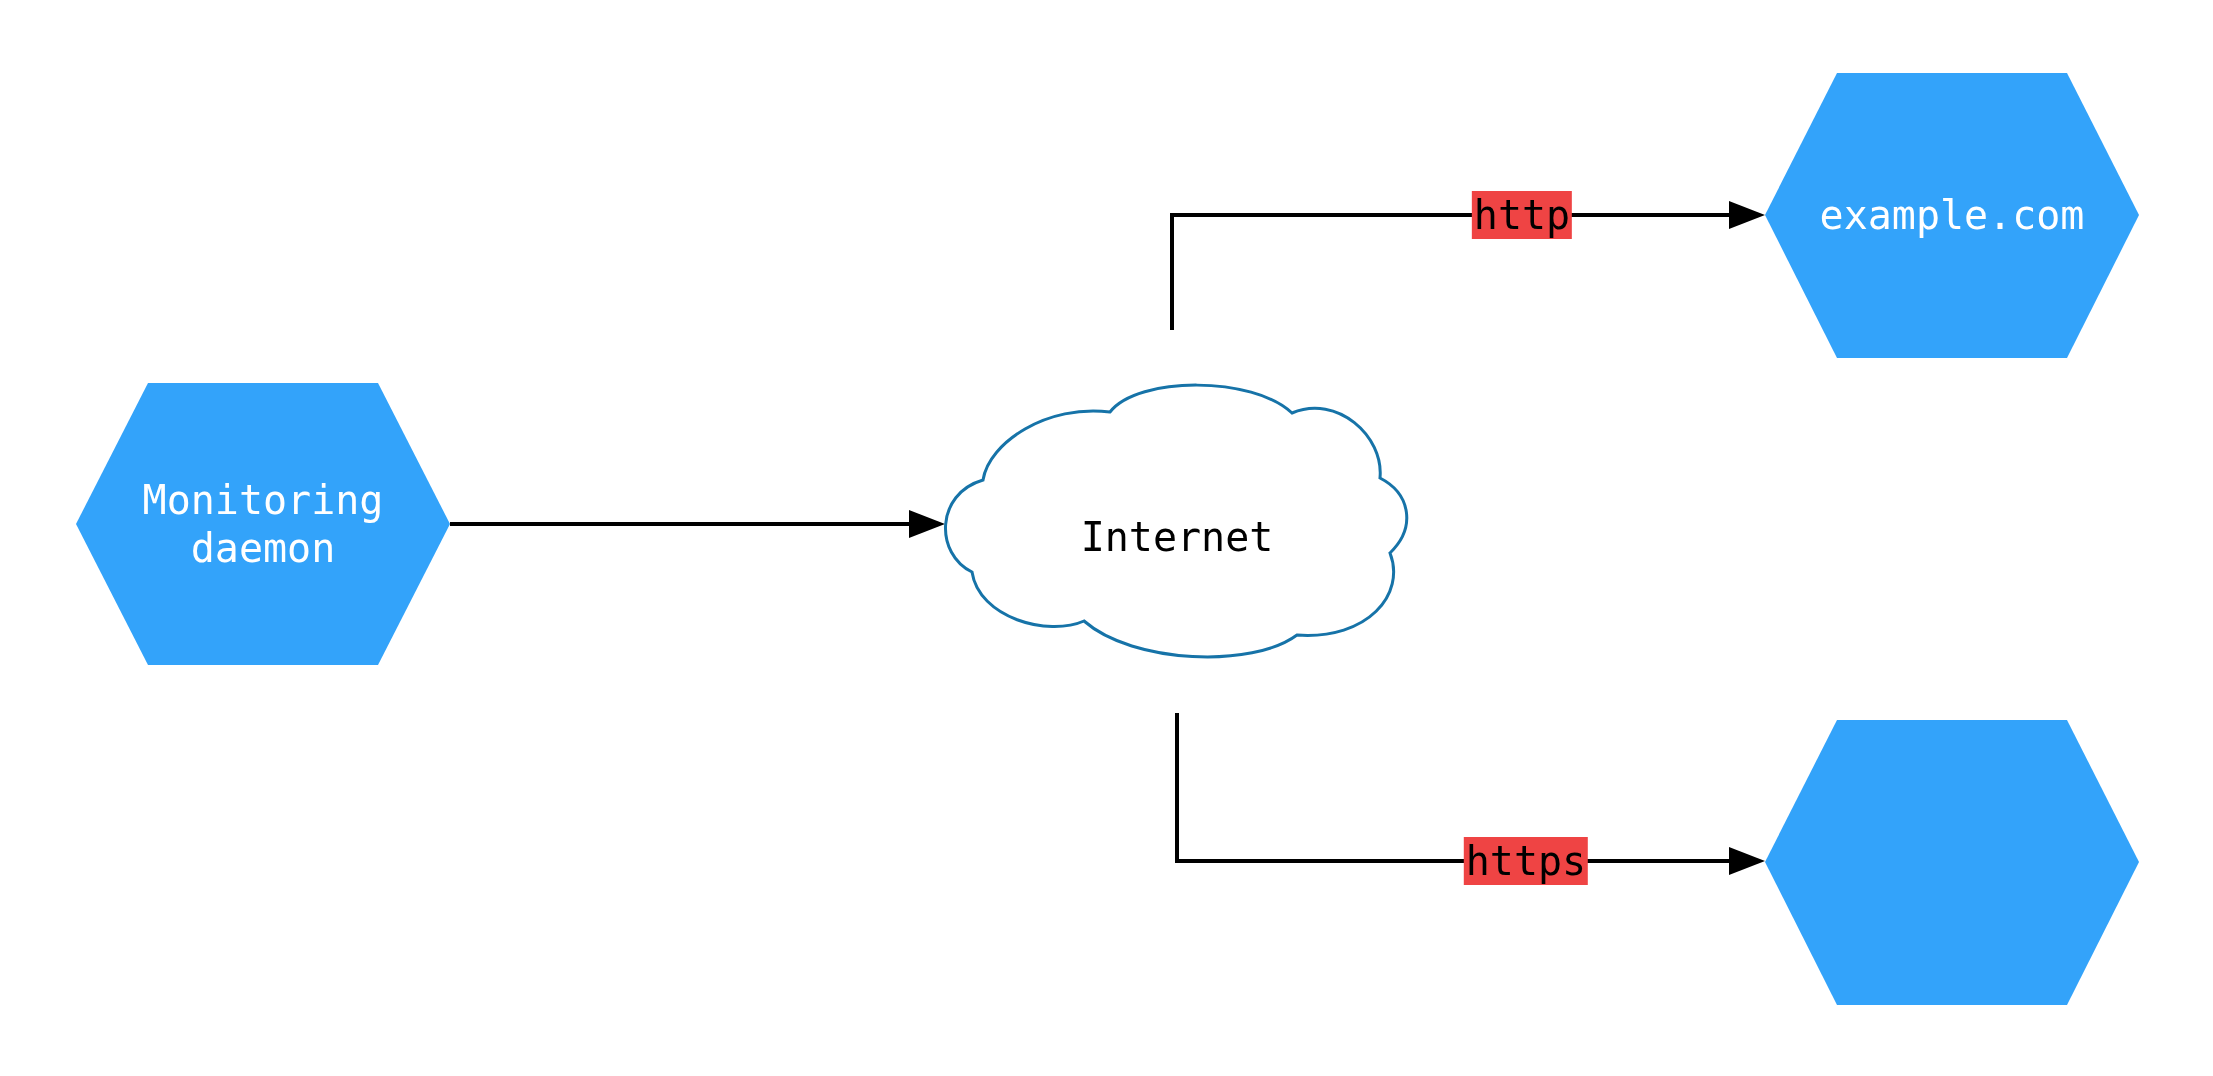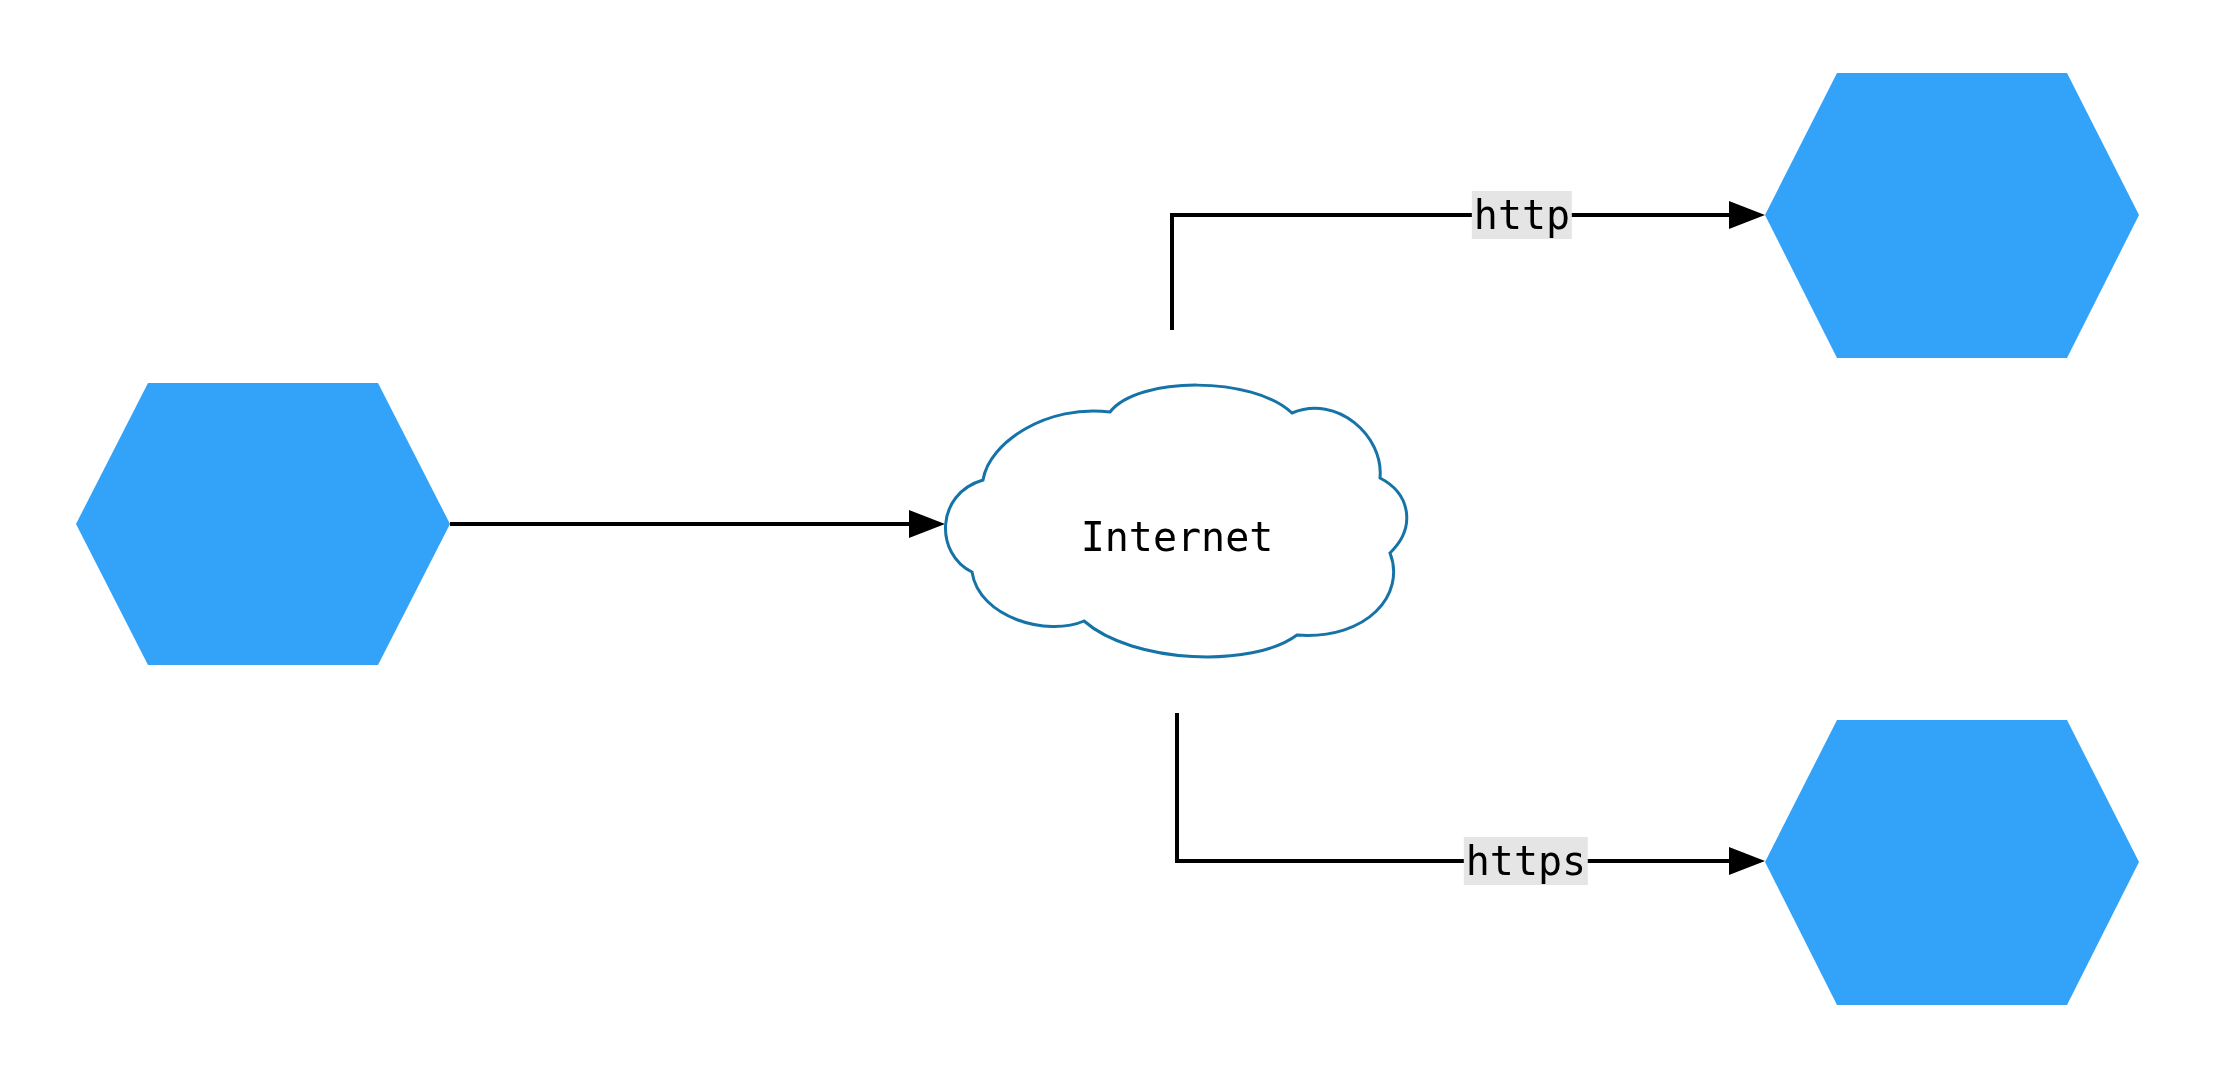--- a/index.html
+++ b/index.html
@@ -32,21 +32,21 @@
     letter-spacing: 0;
   }
   .node-label {
     color: #ffffff;
   }
   .cloud-label {
     color: #000000;
   }
   .edge-label {
     color: #000000;
-    background: #e5e5e5;
+    background: #ef4444;
     white-space: nowrap;
     padding: 0 2px;
   }
 </style>
 </head>
 <body>
 
 <div class="canvas">
 
   <svg class="diagram-svg" viewBox="0 0 2213 1076" xmlns="http://www.w3.org/2000/svg">
@@ -77,23 +77,26 @@
              C 46 60, 105 22, 167 30
              C 195 -6, 310 -6, 349 31
              C 394 12, 441 54, 437 96
              C 468 112, 473 146, 447 171
              C 463 212, 425 258, 354 253
              C 310 286, 190 282, 141 239
              C 105 255, 36 236, 29 190
              Z" fill="#ffffff" stroke-width="3" stroke="#1673a8"></path>
   </svg>
 
+  <div class="label node-label" style="left:263px; top:524px;">Monitoring
+daemon</div>
 
   <div class="label cloud-label" style="left:1177px; top:521px;margin-top:16px;">Internet</div>
 
+  <div class="label node-label" style="left:1952px; top:215px;">example.com</div>
 
 
 
   <div class="label edge-label" style="left:1522px; top:215px;">http</div>
 
   <div class="label edge-label" style="left:1526px; top:861px;">https</div>
 
 </div>
 
 </body></html>

